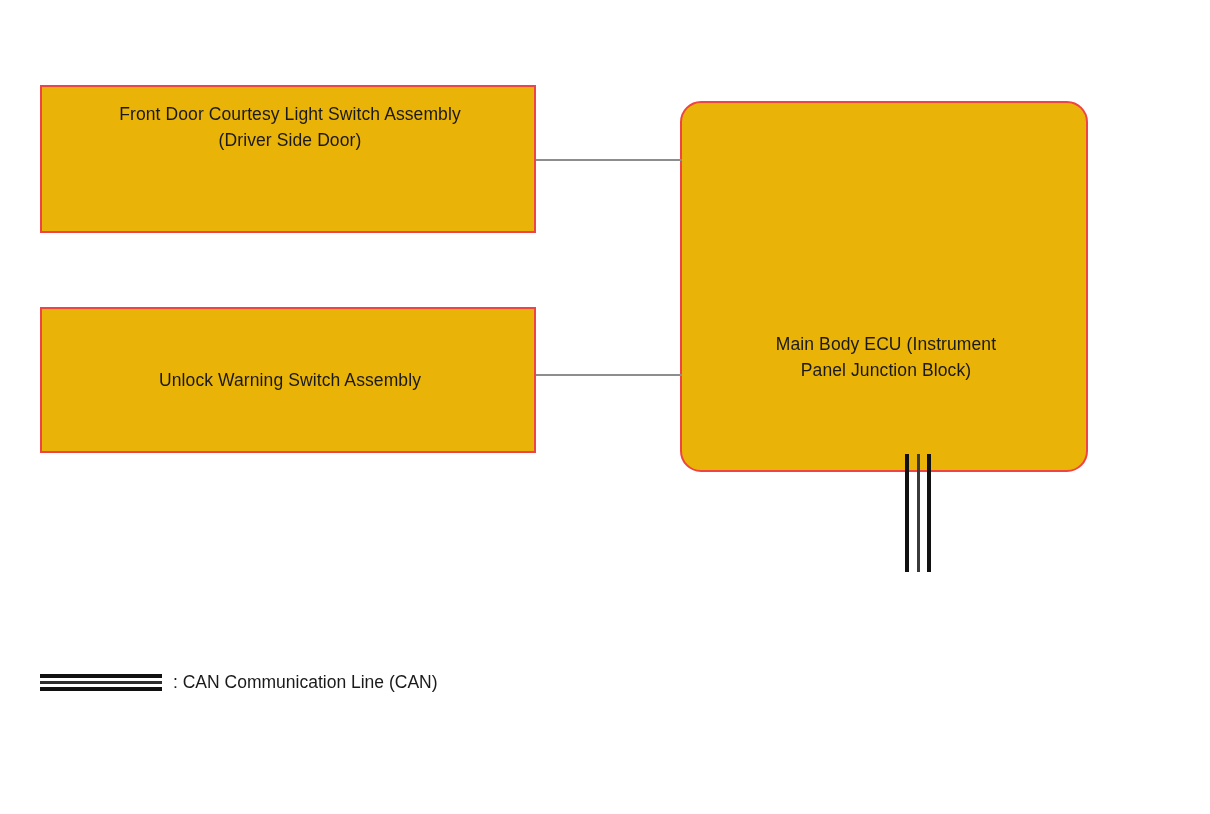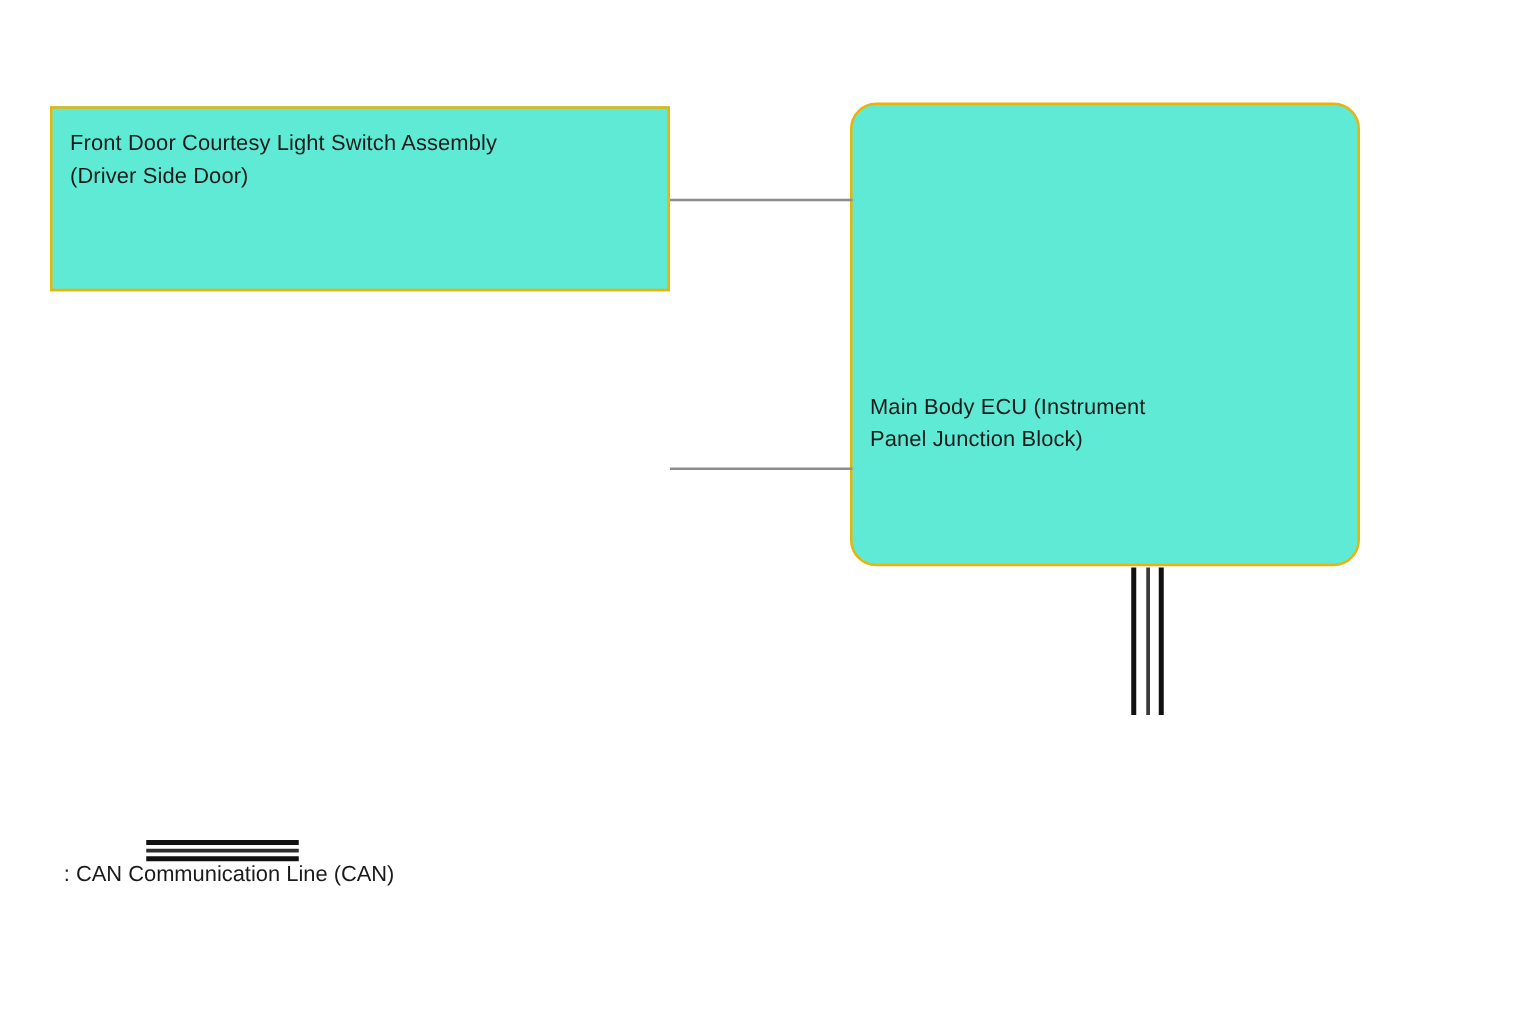--- a/index.html
+++ b/index.html
@@ -17,22 +17,23 @@
     width: 1210px;
     height: 814px;
     background: #ffffff;
     overflow: hidden;
   }
 
   
   .node {
     position: absolute;
     box-sizing: border-box;
-    background: #5eead4;
-    border: 2px solid #eab308;
+    background: #eab308;
+    border: 2px solid #ef4444;
+    text-align: center;
   }
   .node.square {
     border-radius: 0;
   }
   .node.rounded {
     border-radius: 21px;
   }
   .node-label {
     position: absolute;
     left: 14px;
@@ -69,21 +70,21 @@
   }
   .can-line-vertical .stripe.thin {
     width: 3px;
     background: #3a3a3a;
   }
 
   
   .legend {
     position: absolute;
     display: flex;
-    flex-direction: column;
+    flex-direction: row;
     align-items: center;
   }
   .legend-symbol {
     width: 122px;
     display: flex;
     flex-direction: column;
     justify-content: space-between;
     height: 17px;
   }
   .legend-symbol .bar {
@@ -106,22 +107,25 @@
 </head>
 <body>
 
 <div id="diagram-canvas">
 
   <div class="node square" style="left:40px; top:85px; width:496px; height:148px;">
     <div class="node-label label-top">Front Door Courtesy Light Switch Assembly
 (Driver Side Door)</div>
   </div>
 
+  <div class="node square" style="left:40px; top:307px; width:496px; height:146px;">
+    <div class="node-label label-mid">Unlock Warning Switch Assembly</div>
+  </div>
 
-  <div class="node rounded" style="left:680px; top:82px; width:408px; height:371px;padding-left:34px;">
+  <div class="node rounded" style="left:680px; top:101px; width:408px; height:371px;padding-left:34px;">
     <div class="node-label" style="top:228px;">Main Body ECU (Instrument
 Panel Junction Block)</div>
   </div>
 
 
   <div class="connector" style="left:536px; top:159px; width:146px;"></div>
 
   <div class="connector" style="left:536px; top:374px; width:146px;"></div>
 
   <div class="can-line-vertical" style="left:905px; top:454px; width:26px; height:118px;">

